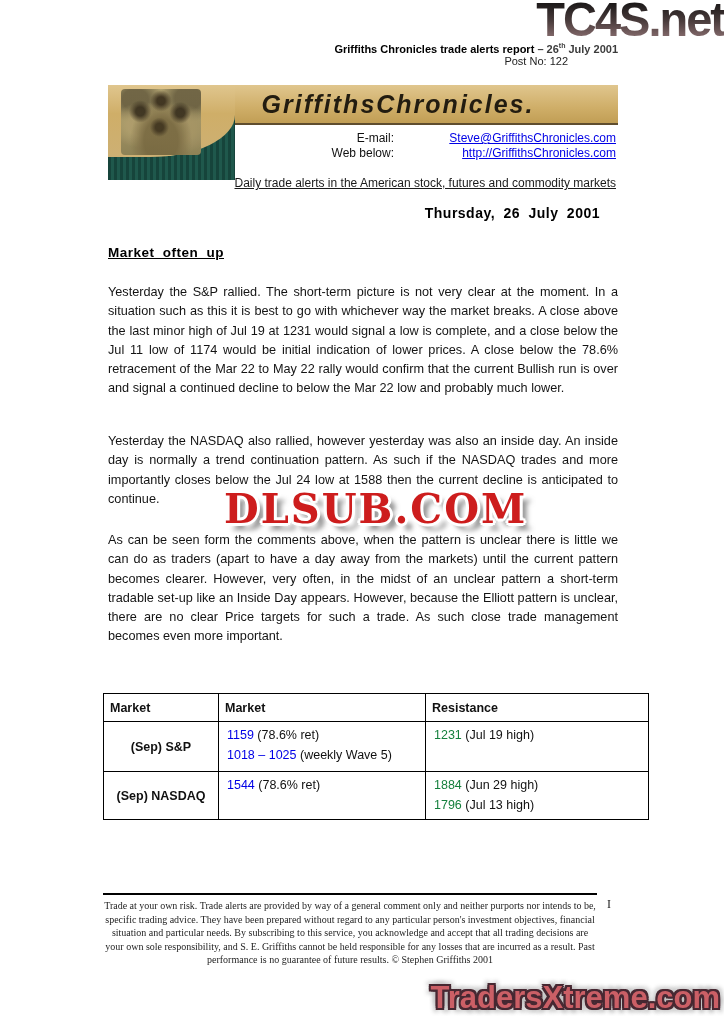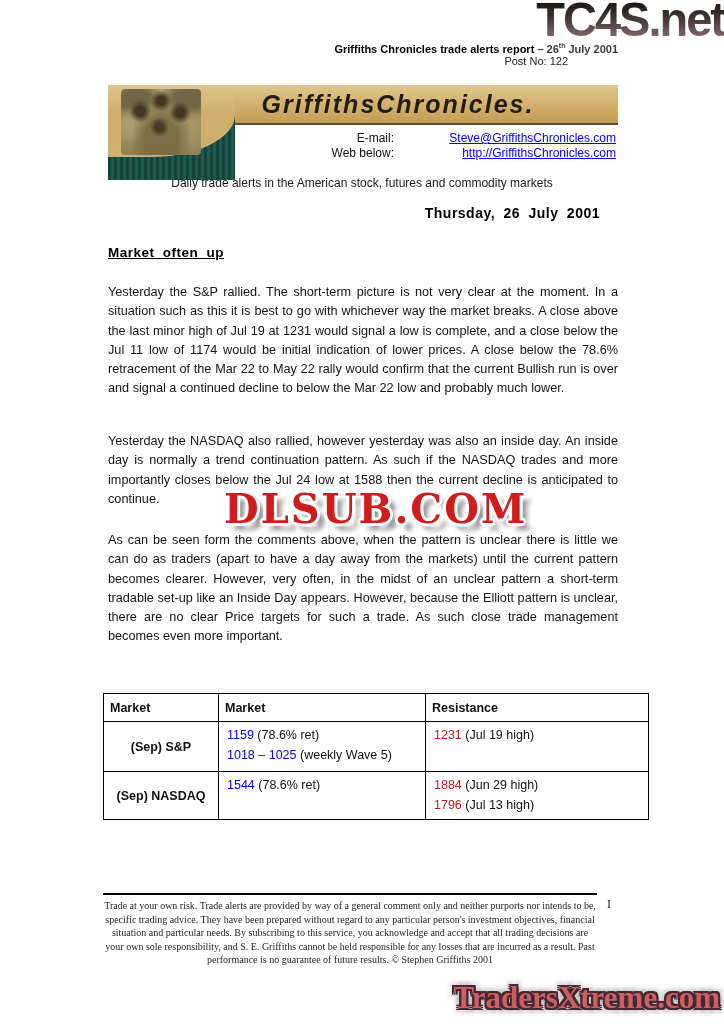--- a/index.html
+++ b/index.html
@@ -42,21 +42,21 @@
        radial-gradient(ellipse at 18% 16%, rgba(96,86,56,.8) 0 14%, rgba(96,86,56,0) 30%),
        radial-gradient(ellipse at 84% 14%, rgba(96,86,56,.8) 0 14%, rgba(96,86,56,0) 30%),
        linear-gradient(180deg,#b3a470,#8f8254);
      filter:blur(.6px) contrast(.95);}
   .contact{position:absolute;right:2px;top:46px;z-index:1;font-size:12px;}
   .contact .row{display:flex;justify-content:flex-end;align-items:baseline;line-height:15px;}
   .contact .lbl{color:#111;text-align:right;}
   .contact .lnkwrap{width:222px;text-align:right;}
   .contact a{color:#0000e6;text-decoration:underline;cursor:pointer;}
 
-  .tagline{position:absolute;left:108px;top:176px;width:508px;text-align:center;font-size:12px;color:#1a1a1a;}
+  .tagline{position:absolute;left:108px;top:176px;width:508px;text-align:right;font-size:12px;color:#1a1a1a;text-decoration:underline;}
   .date-line{position:absolute;left:92px;top:205px;width:508px;text-align:right;
      font-size:14px;font-weight:bold;letter-spacing:.5px;word-spacing:4px;color:#000;}
 
   
   .section-heading{position:absolute;left:108px;top:245px;font-size:13.5px;font-weight:bold;
      letter-spacing:.5px;word-spacing:4px;text-decoration:underline;color:#000;}
   .para{position:absolute;left:108px;width:510px;font-size:12.7px;line-height:19.3px;
      text-align:justify;color:#141414;}
   .para.p1{top:283px;}
   .para.p2{top:432px;}
@@ -72,32 +72,32 @@
 
   
   table.levels{position:absolute;left:103px;top:693px;border-collapse:collapse;
      font-size:12.5px;color:#111;}
   table.levels th, table.levels td{border:1.5px solid #000;}
   table.levels th{font-weight:bold;text-align:left;height:23px;padding:2px 6px;}
   td.mkt{font-weight:bold;text-align:center;vertical-align:middle;width:112px;}
   td.sup{width:190px;vertical-align:top;padding:4px 8px;line-height:19.5px;}
   td.res{width:206px;vertical-align:top;padding:4px 8px;line-height:19.5px;}
   .lvl-blue{color:#0000e6;}
-  .lvl-red{color:#b91c1c;text-align:center;}
+  .lvl-red{color:#15803d;text-align:center;}
   tr.r1{height:50px;} tr.r2{height:48px;}
 
   
   .footer{position:absolute;left:103px;top:893px;width:494px;border-top:2px solid #000;
      padding-top:4px;font-family:"Liberation Serif", serif;font-size:10px;line-height:13.5px;
      text-align:center;color:#1d1d1d;}
   .page-number{position:absolute;left:607px;top:897px;font-family:"Liberation Serif", serif;
      font-size:12px;color:#222;}
 
   .traders-banner{position:absolute;right:4px;top:980px;
-     font-family:Liberation Serif, serif;font-weight:bold;font-size:31px;letter-spacing:0px;
+     font-family:Liberation Sans, sans-serif;font-weight:bold;font-size:31px;letter-spacing:0px;
      color:#cb5f66;
      text-shadow:
        -2px -2px 0 #472832, 2px -2px 0 #472832, -2px 2px 0 #472832, 2px 2px 0 #472832,
        -2px 0 0 #472832, 2px 0 0 #472832, 0 -2px 0 #472832, 0 2px 0 #472832,
        -4px -4px 4px rgba(190,190,190,.9), 4px -4px 4px rgba(190,190,190,.9),
        -4px 4px 4px rgba(190,190,190,.9), 4px 4px 4px rgba(190,190,190,.9);}
 </style>
 </head>
 <body>
 

